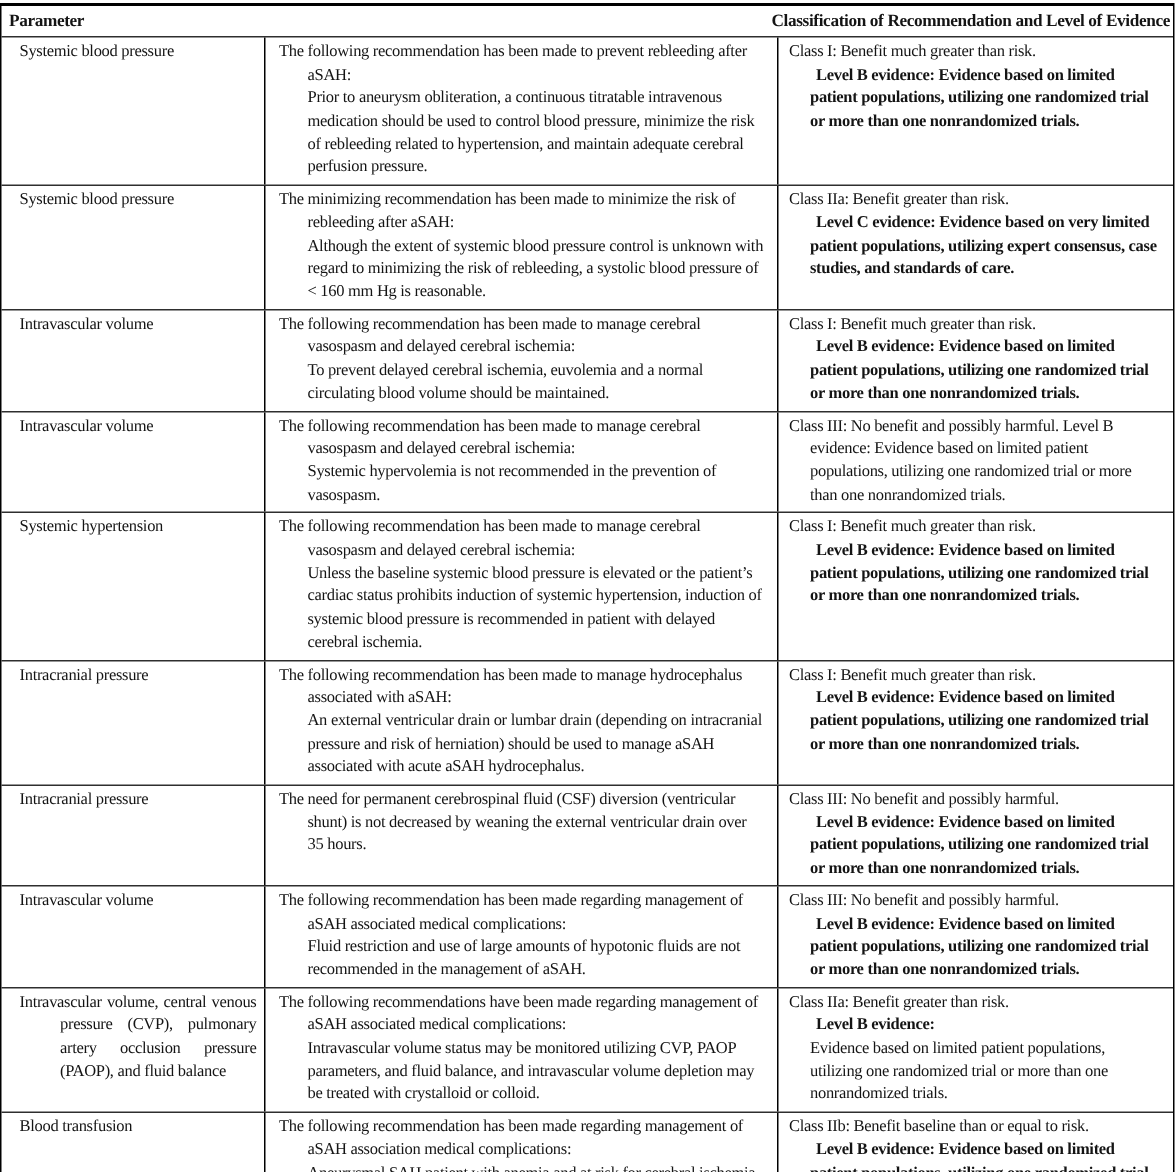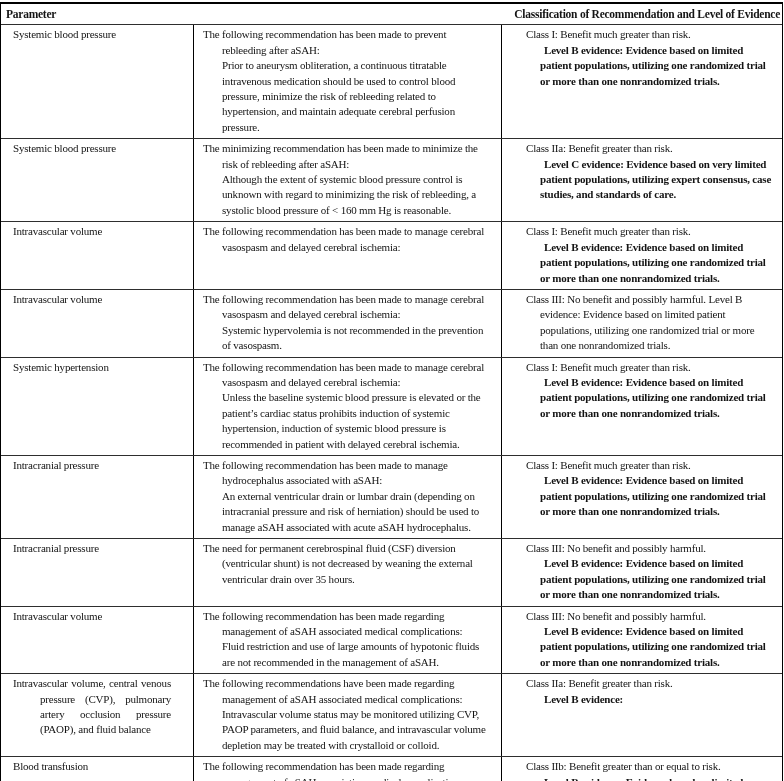--- a/index.html
+++ b/index.html
@@ -19,21 +19,20 @@
   .thead {
     display:flex; justify-content:space-between; align-items:flex-start;
     padding:3px 2px 2px 5px; min-height:15px;
     border-bottom:1px solid #2e2e2e;
   }
   .thead .hlabel { font-weight:bold; font-size:11.5px; letter-spacing:-0.25px; white-space:nowrap; }
 
   .tbody .row {
     display:grid; grid-template-columns:175px 1fr 263px;
     border-top:1px solid #2e2e2e;
-    gap:17px;
   }
   .tbody .row:first-child { border-top:none; }
 
   
   .tbody .row:nth-child(1){min-height:94px}
   .tbody .row:nth-child(2){min-height:79px}
   .tbody .row:nth-child(3){min-height:62px}
   .tbody .row:nth-child(4){min-height:62px}
   .tbody .row:nth-child(5){min-height:91px}
   .tbody .row:nth-child(6){min-height:77px}
@@ -90,20 +89,21 @@
             <p class="p-class">Class IIa: Benefit greater than risk.</p>
             <p class="p-level">Level C evidence: Evidence based on very limited patient populations, utilizing expert consensus, case studies, and standards of care.</p>
           </div>
         </div>
         <div class="row">
           <div class="cell param">
             <p class="p-param">Intravascular volume</p>
           </div>
           <div class="cell rec">
             <p class="p-hang">The following recommendation has been made to manage cerebral vasospasm and delayed cerebral ischemia:</p>
+            <p class="p-indent">To prevent delayed cerebral ischemia, euvolemia and a normal circulating blood volume should be maintained.</p>
           </div>
           <div class="cell cls">
             <p class="p-class">Class I: Benefit much greater than risk.</p>
             <p class="p-level">Level B evidence: Evidence based on limited patient populations, utilizing one randomized trial or more than one nonrandomized trials.</p>
           </div>
         </div>
         <div class="row">
           <div class="cell param">
             <p class="p-param">Intravascular volume</p>
           </div>
@@ -170,30 +170,31 @@
           <div class="cell param">
             <p class="p-param">Intravascular volume, central venous pressure (CVP), pulmonary artery occlusion pressure (PAOP), and fluid balance</p>
           </div>
           <div class="cell rec">
             <p class="p-hang">The following recommendations have been made regarding management of aSAH associated medical complications:</p>
             <p class="p-indent">Intravascular volume status may be monitored utilizing CVP, PAOP parameters, and fluid balance, and intravascular volume depletion may be treated with crystalloid or colloid.</p>
           </div>
           <div class="cell cls">
             <p class="p-class">Class IIa: Benefit greater than risk.</p>
             <p class="p-level">Level B evidence:</p>
+            <p class="p-indent2">Evidence based on limited patient populations, utilizing one randomized trial or more than one nonrandomized trials.</p>
           </div>
         </div>
         <div class="row">
           <div class="cell param">
             <p class="p-param">Blood transfusion</p>
           </div>
           <div class="cell rec">
             <p class="p-hang">The following recommendation has been made regarding management of aSAH association medical complications:</p>
             <p class="p-indent">Aneurysmal SAH patient with anemia and at risk for cerebral ischemia may reasonably be treated with packed red blood cells. The optimal hemoglobin is not currently known.</p>
           </div>
           <div class="cell cls">
-            <p class="p-class">Class IIb: Benefit greater than or equal to risk.</p>
+            <p class="p-class">Class IIb: Benefit baseline than or equal to risk.</p>
             <p class="p-level">Level B evidence: Evidence based on limited patient populations, utilizing one randomized trial or more than one nonrandomized trials.</p>
           </div>
         </div>
       </div>
   </div>
 </div>
 
 </body></html>

